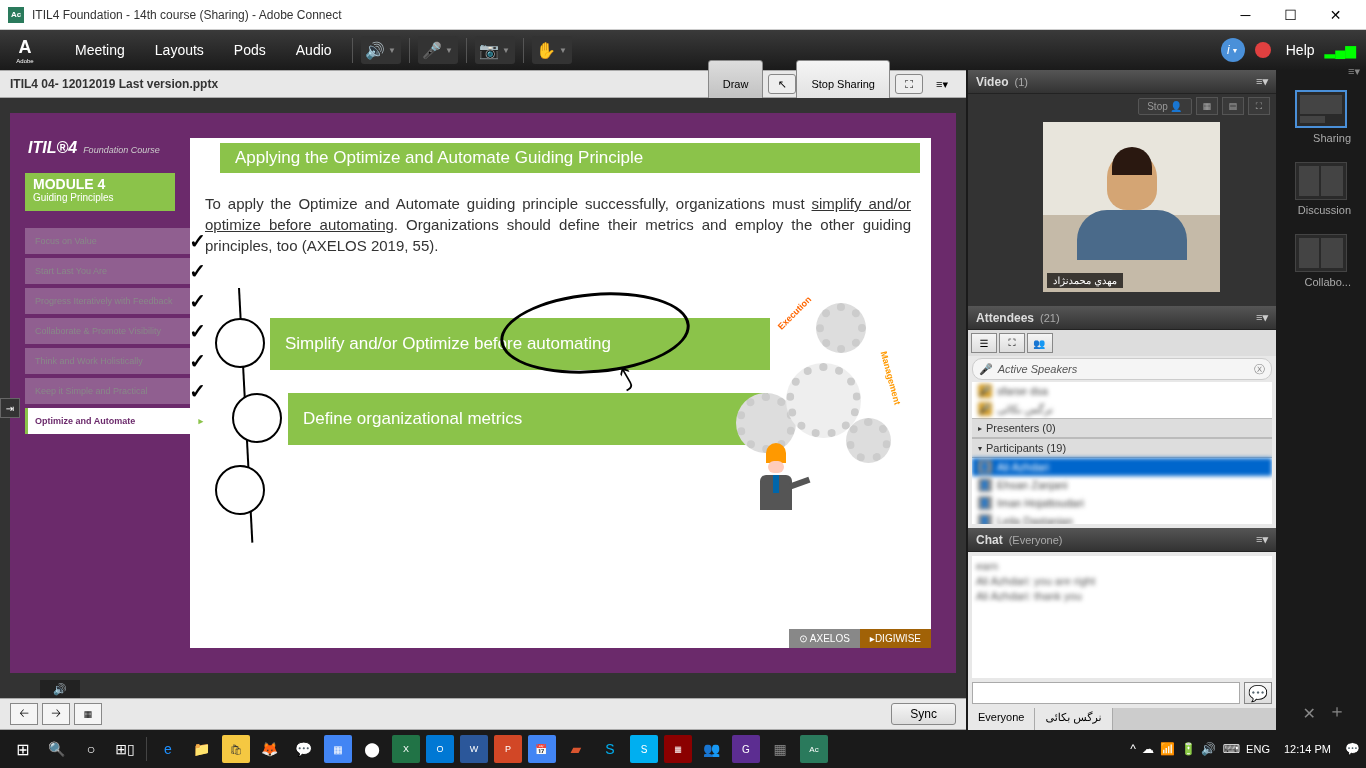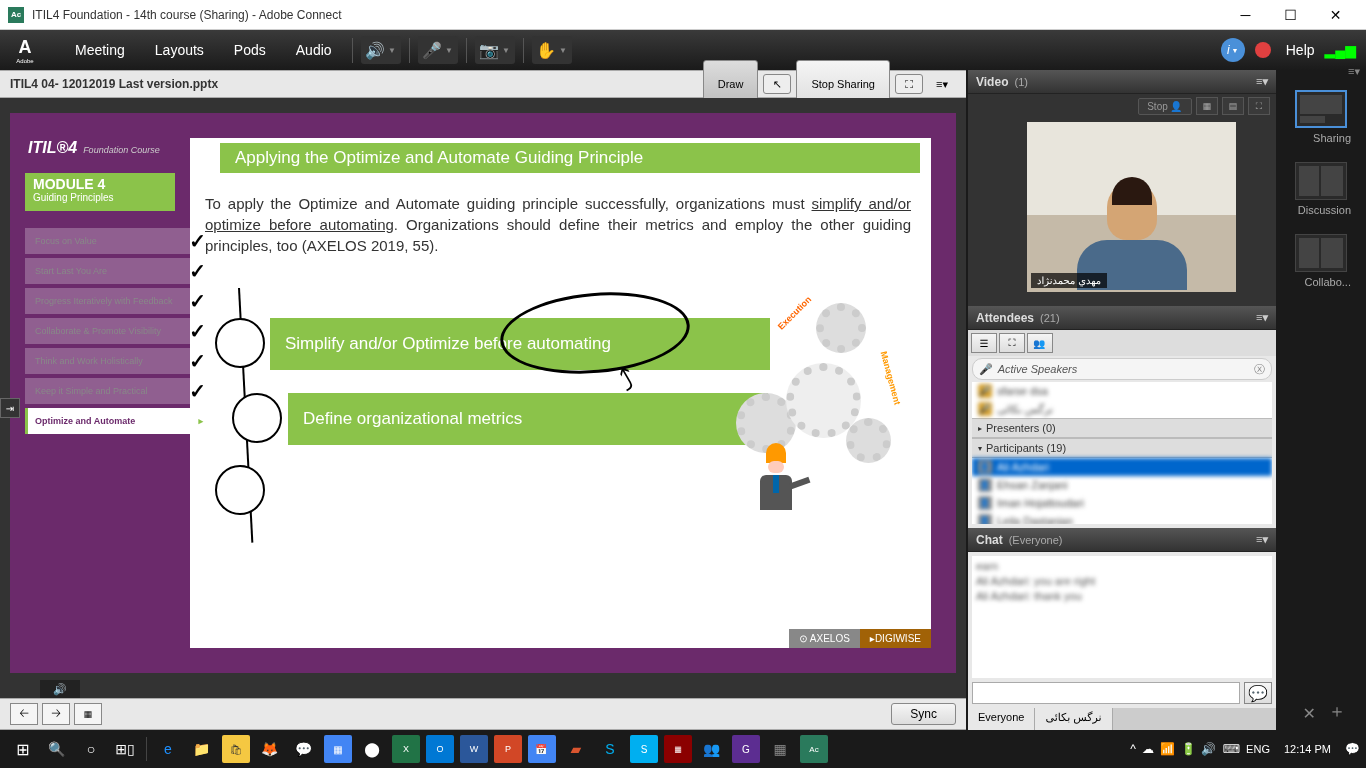--- a/index.html
+++ b/index.html
@@ -30,21 +30,21 @@
 
 
 .main-area { display: flex; height: 660px; background: #333; }
 .left-panel { width: 966px; display: flex; flex-direction: column; }
 .right-panel { width: 310px; display: flex; flex-direction: column; background: #2a2a2a; border-left: 2px solid #1a1a1a; }
 .layout-rail { width: 90px; background: #1a1a1a; display: flex; flex-direction: column; align-items: center; padding-top: 20px; }
 
 
 .share-header { height: 28px; background: #e8e8e8; display: flex; align-items: center; padding: 0 10px; border-top: 1px solid #aaa; border-bottom: 1px solid #aaa; }
 .share-header .filename { flex: 1; font-size: 12px; font-weight: bold; color: #333; }
-.share-header .btn { padding: 17px 14px; border: 1px solid #888; border-radius: 3px; background: linear-gradient(#f5f5f5,#ddd); font-size: 11px; margin-left: 5px; cursor: pointer; }
+.share-header .btn { padding: 17px 14px; border: 1px solid #888; border-radius: 3px; background: linear-gradient(#f5f5f5,#ddd); font-size: 11px; cursor: pointer; }
 .share-header .btn.draw { background: linear-gradient(#ddd,#bbb); }
 .share-header .icon-btn { width: 28px; height: 20px; border: 1px solid #888; border-radius: 3px; display: flex; align-items: center; justify-content: center; margin-left: 5px; background: #eee; cursor: pointer; font-size: 11px; }
 
 
 .slide-area { flex: 1; background: #333; padding: 15px 10px 5px 10px; position: relative; }
 .slide { width: 100%; height: 560px; background: #6b2a6b; position: relative; }
 .slide-white { position: absolute; left: 180px; top: 25px; right: 25px; bottom: 25px; background: #fff; }
 .title-band { position: absolute; left: 210px; top: 30px; width: 700px; height: 30px; background: #8bc34a; color: #fff; display: flex; align-items: center; padding-left: 15px; font-size: 17px; }
 .itil-badge { position: absolute; left: 18px; top: 26px; color: #fff; font-size: 16px; font-style: italic; }
 .itil-badge .sub { font-size: 9px; color: #ccc; margin-left: 6px; }
@@ -99,21 +99,21 @@
 
 
 .pod-header { height: 24px; background: linear-gradient(#555,#333); color: #ddd; display: flex; align-items: center; padding: 0 8px; font-size: 12px; font-weight: bold; border-bottom: 1px solid #222; }
 .pod-header .count { color: #aaa; font-weight: normal; margin-left: 6px; font-size: 11px; }
 .pod-header .sp { flex: 1; }
 .pod-header .menu-icon { cursor: pointer; color: #ccc; font-size: 11px; }
 .video-pod { height: 212px; background: #333; padding-left: 19px; }
 .video-toolbar { height: 24px; display: flex; align-items: center; justify-content: flex-end; padding: 0 6px; gap: 4px; }
 .video-toolbar .vb { padding: 2px 8px; border: 1px solid #555; background: #3a3a3a; color: #999; font-size: 10px; border-radius: 2px; }
 .video-toolbar .vi { width: 22px; height: 18px; border: 1px solid #555; background: #3a3a3a; display: flex; align-items: center; justify-content: center; color: #aaa; font-size: 9px; }
-.video-frame { margin: 4px 40px; height: 170px; background: linear-gradient(#e8e5dc 55%, #c5baa8 55%); position: relative; display: flex; align-items: flex-end; justify-content: center; }
+.video-frame { margin: 4px 56px; height: 170px; background: linear-gradient(#e8e5dc 55%, #c5baa8 55%); position: relative; display: flex; align-items: center; justify-content: center; }
 .video-person { width: 120px; height: 110px; position: relative; }
 .vp-head { width: 50px; height: 58px; background: #d4a574; border-radius: 25px 25px 20px 20px; margin: 0 auto; position: relative; }
 .vp-hair { position: absolute; top: -5px; left: 5px; right: 5px; height: 28px; background: #2a1810; border-radius: 20px 20px 0 0; }
 .vp-body { width: 110px; height: 50px; background: #4a6a8a; border-radius: 30px 30px 0 0; margin: 0 auto; }
 .video-name { position: absolute; bottom: 4px; left: 4px; background: rgba(0,0,0,0.7); color: #fff; font-size: 10px; padding: 2px 6px; }
 
 .attendees-pod { flex: 1; background: #e8e8e8; display: flex; flex-direction: column; min-height: 0; }
 .att-toolbar { height: 26px; display: flex; padding: 3px; gap: 2px; background: #ddd; }
 .att-toolbar .ab { width: 26px; height: 20px; border: 1px solid #888; background: linear-gradient(#f5f5f5,#ddd); display: flex; align-items: center; justify-content: center; font-size: 10px; cursor: pointer; }
 .active-speakers { height: 22px; background: #f5f5f5; border: 1px solid #ccc; margin: 2px 4px; display: flex; align-items: center; padding: 0 6px; font-size: 11px; font-style: italic; color: #555; border-radius: 10px; }

